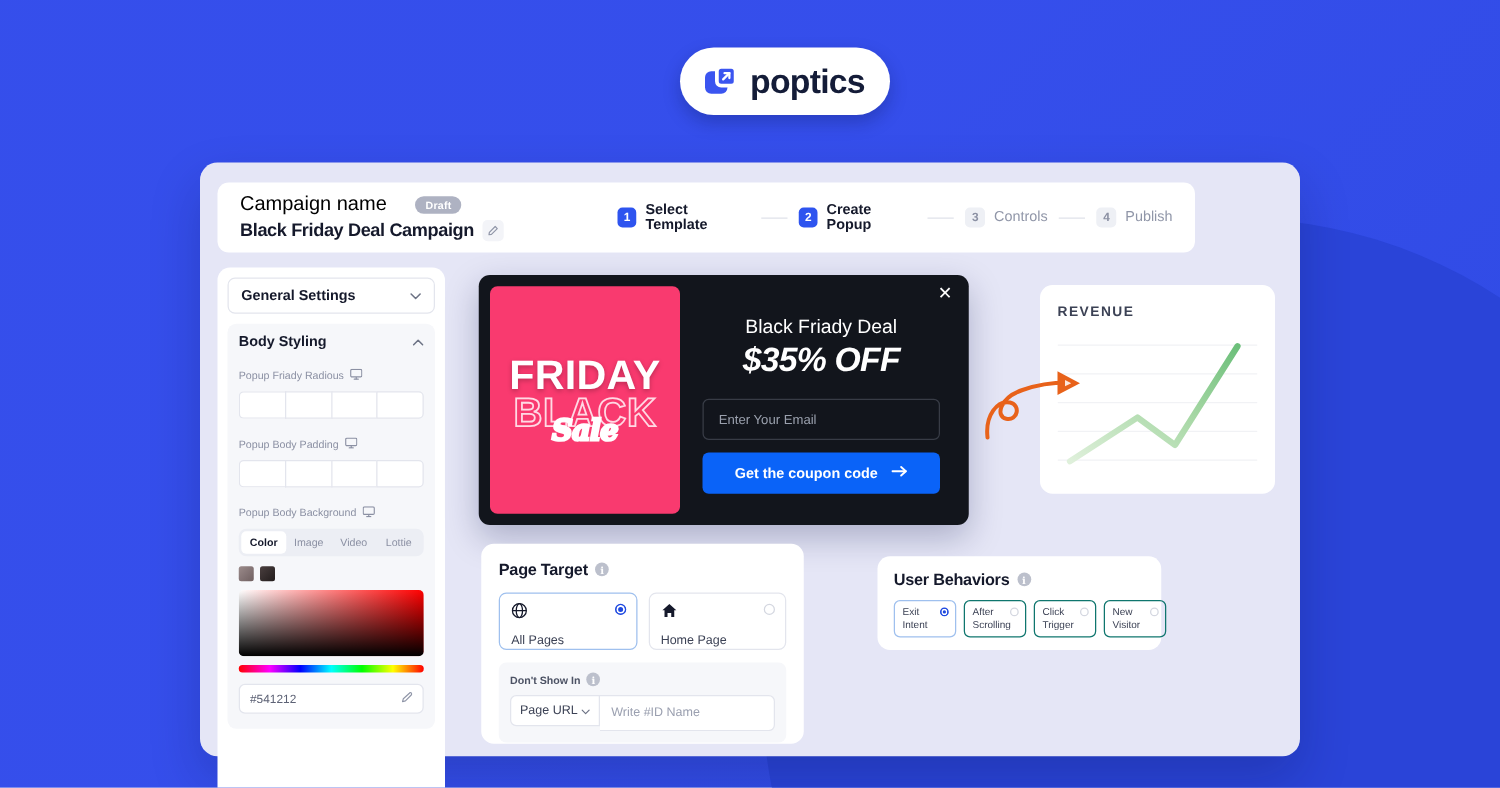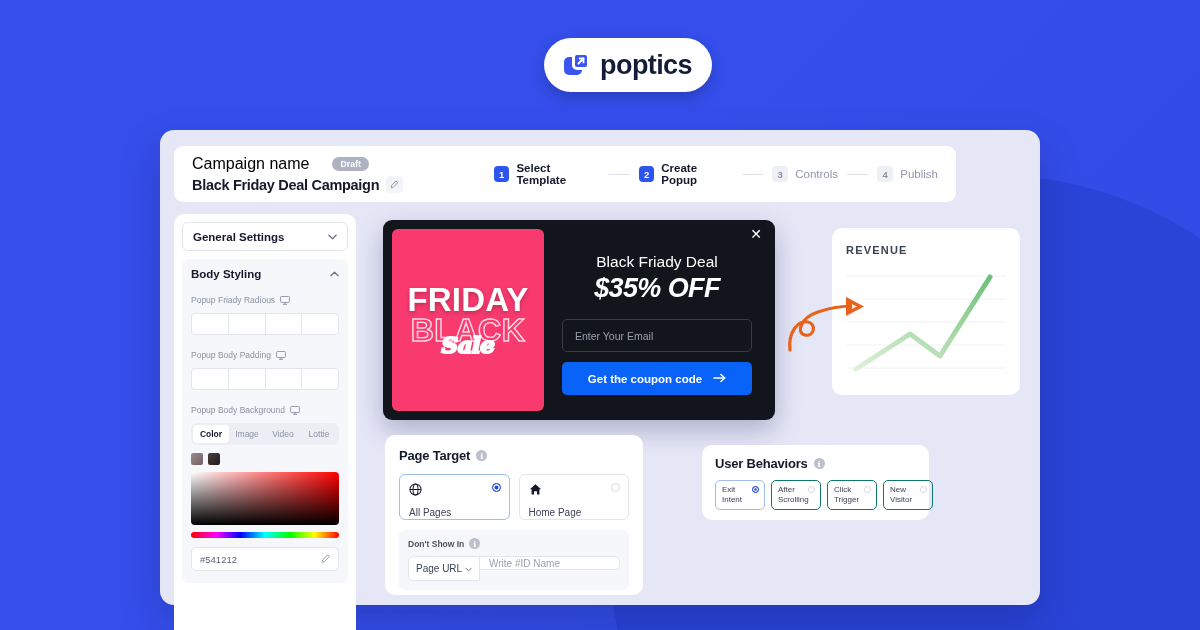--- a/index.html
+++ b/index.html
@@ -318,21 +318,21 @@
   #dont-show-label { font-size: 8.5px; font-weight: bold; color: #4c5264; }
   #dont-show-controls { display: flex; margin-top: 7px; }
   #page-url-select {
     width: 72px; height: 25px;
     background: #ffffff; border: 1px solid #e3e5ed;
     border-radius: 5px 0 0 5px;
     display: flex; align-items: center; justify-content: space-between;
     padding: 0 7px; font-size: 10px; color: #3c4255;
   }
   #id-name-input {
-    flex: 1; height: 14px;
+    flex: 1; height: 29px;
     background: #ffffff; border: 1px solid #e3e5ed; border-left: none;
     border-radius: 0 5px 5px 0;
     display: flex; align-items: center; padding: 0 9px;
     font-size: 10px; color: #9ba0b0; text-align: center;
   }
 
   
   #user-behaviors-card {
     position: absolute;
     left: 542px; top: 315px;

